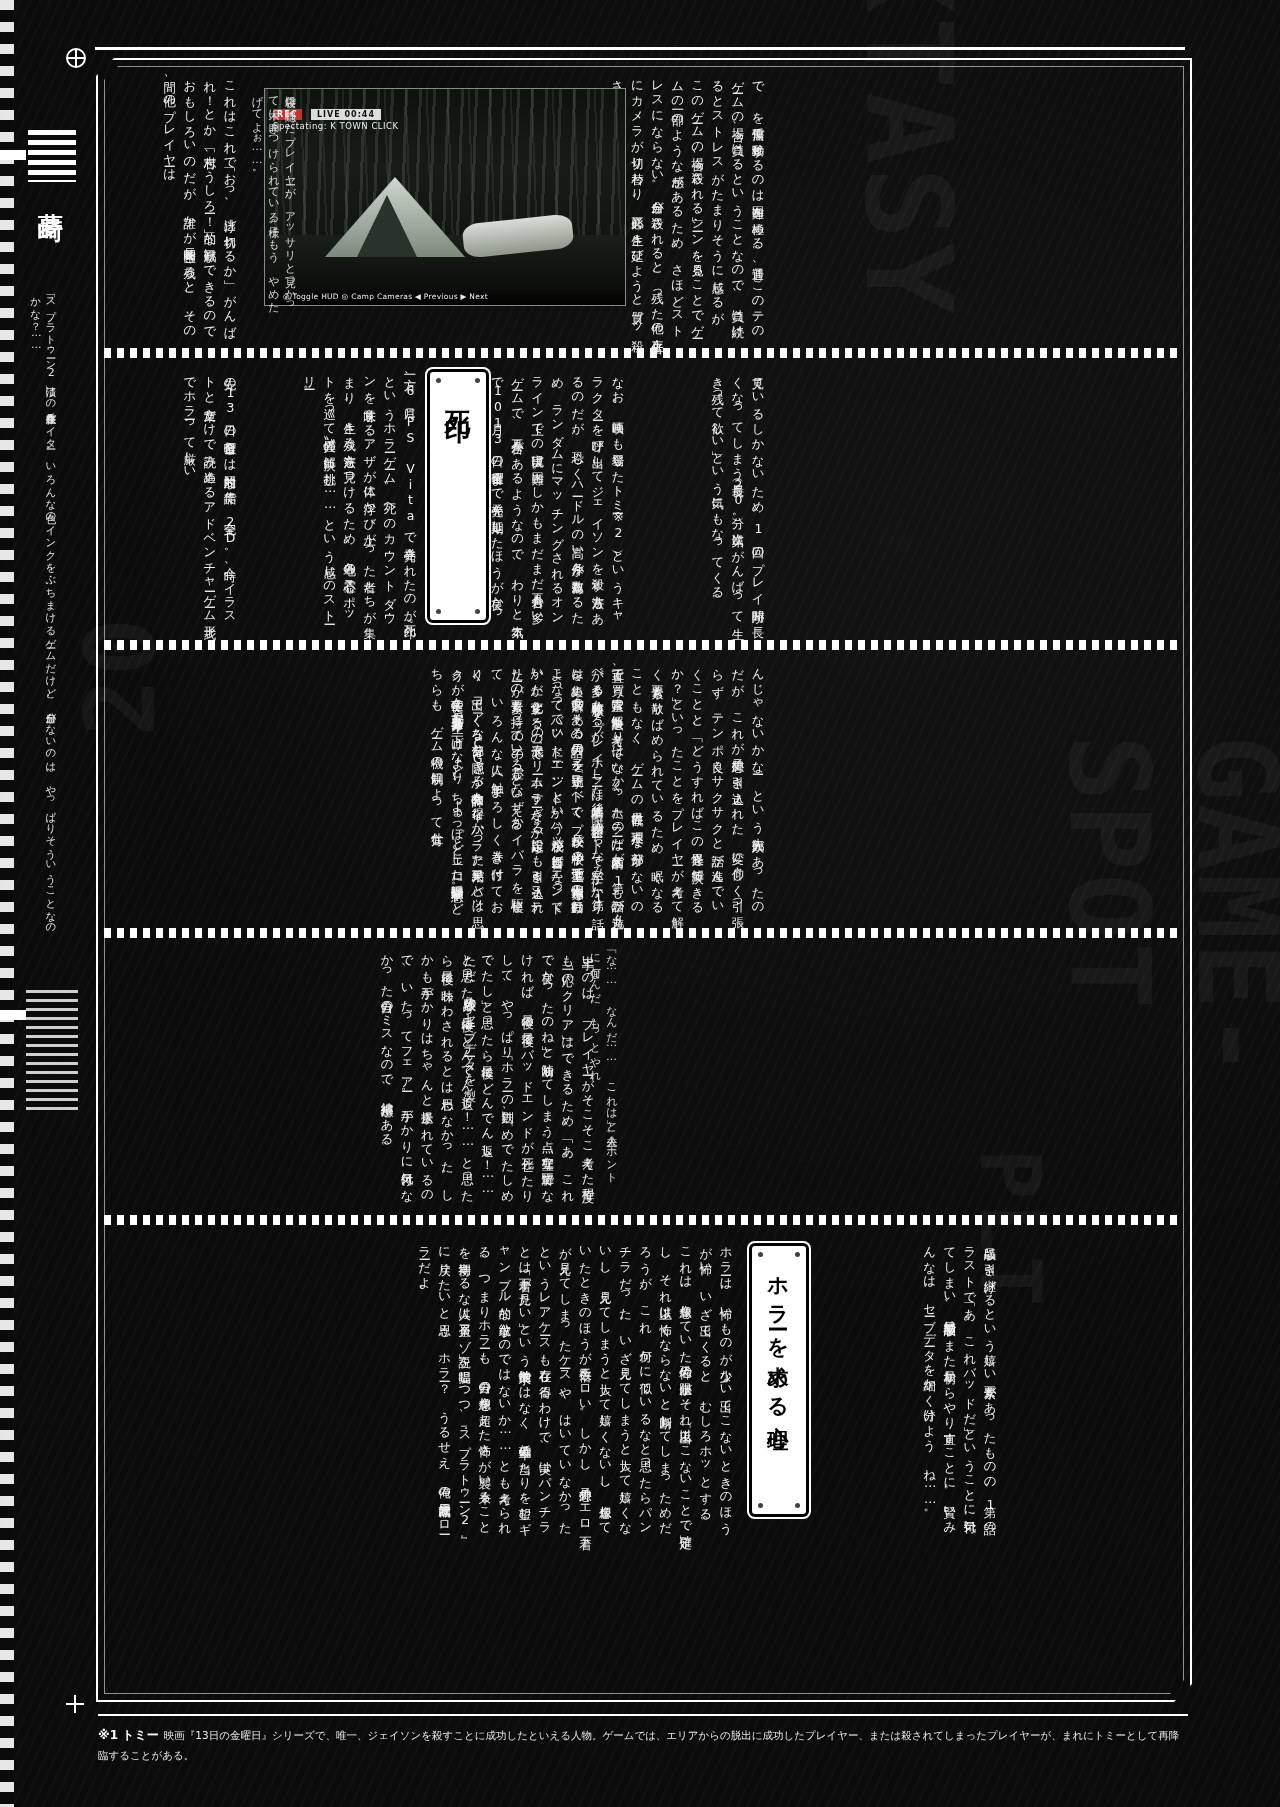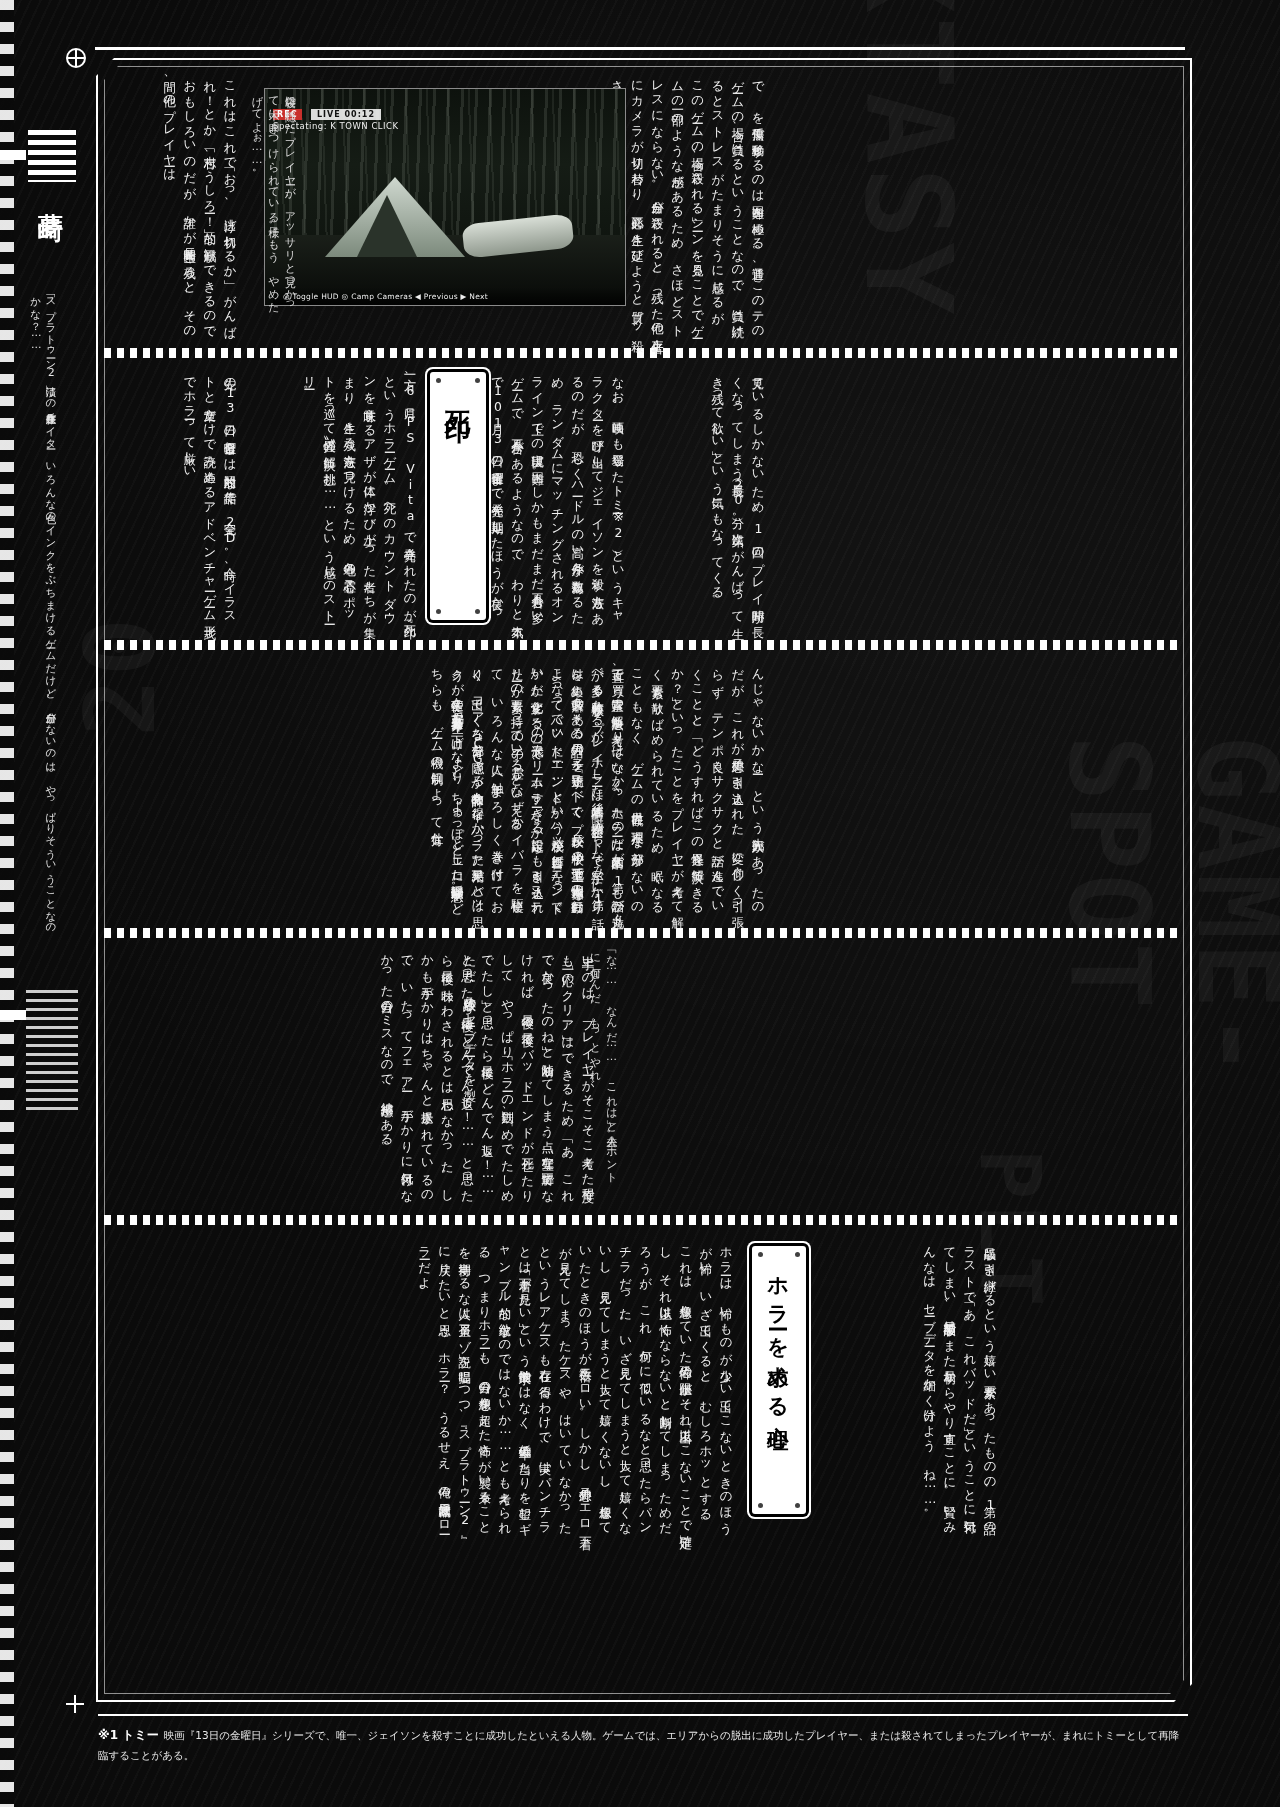--- a/index.html
+++ b/index.html
@@ -224,21 +224,21 @@
 
   <div class="shot s1">
     <div class="sky"></div>
     <div class="trees"></div>
     <div class="ground"></div>
     <div class="tent"></div>
     <div class="tent2"></div>
     <div class="bag"></div>
     <div class="hudtop">Spectating: K TOWN CLICK</div>
     <div class="hudtag">REC</div>
-    <div class="hudtag2">LIVE 00:12</div>
+    <div class="hudtag2">LIVE 00:44</div>
     <div class="hudbar">
       <span style="left:10px">◎ Toggle HUD   ◎ Camp Cameras   ◀ Previous   ▶ Next</span>
     </div>
   </div>
   <div class="cap" style="left:248px;top:88px;height:222px">寝袋に隠れたプレイヤーが、アッサリと見つかって木に叩きつけられている様子。もう、やめたげてよぉ……。</div>
 
   <div class="blk vtext" style="left:636px;top:368px;height:250px;width:132px">見ているしかないため、1回のプレイ時間が長くなってしまう（最長20分）。次第に「がんばって生き残って欲しい」という気にもなってくる。</div>
   <div class="blk vtext" style="left:500px;top:368px;height:250px;width:128px">なお、映画にも登場したトミー（※2）というキャラクターを呼び出してジェイソンを殺す方法もあるのだが、恐らくハードルの高い条件が複数あるため、ランダムにマッチングされるオンライン上での実現は困難。しかもまだまだ不具合も多いゲームで、不具合があるようなので、わりと本気で10月13日の金曜日まで発売を延期したほうが良かったのでは……と思ったりするのであった。</div>
   <div class="blk vtext" style="left:248px;top:368px;height:250px;width:172px">一方、6月にPS Vitaで発売されたのが『死印』というホラーゲーム。死へのカウントダウンを意味するアザが体に浮かび上がった者たちが集まり、生き残る方法を見つけるため、各地の心霊スポットを巡って〝怪異〟の解決に挑む……という感じのストーリー。</div>
   <div class="blk vtext" style="left:104px;top:368px;height:250px;width:136px">先の『13日の金曜日』とは対照的な作品で、完全2D。今時、イラストと文章だけで読み進めるアドベンチャーゲーム形式でホラーって厳しい</div>

